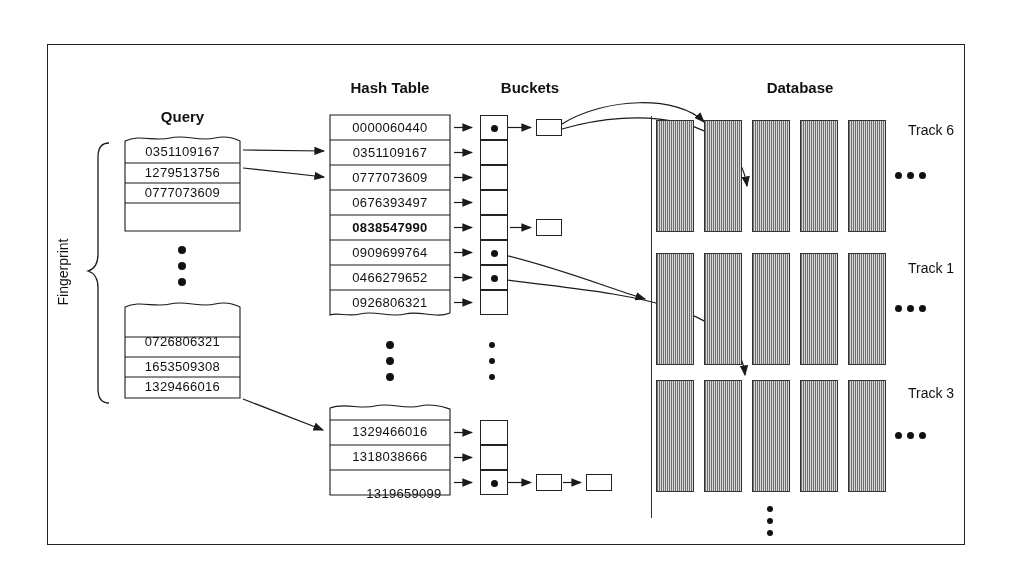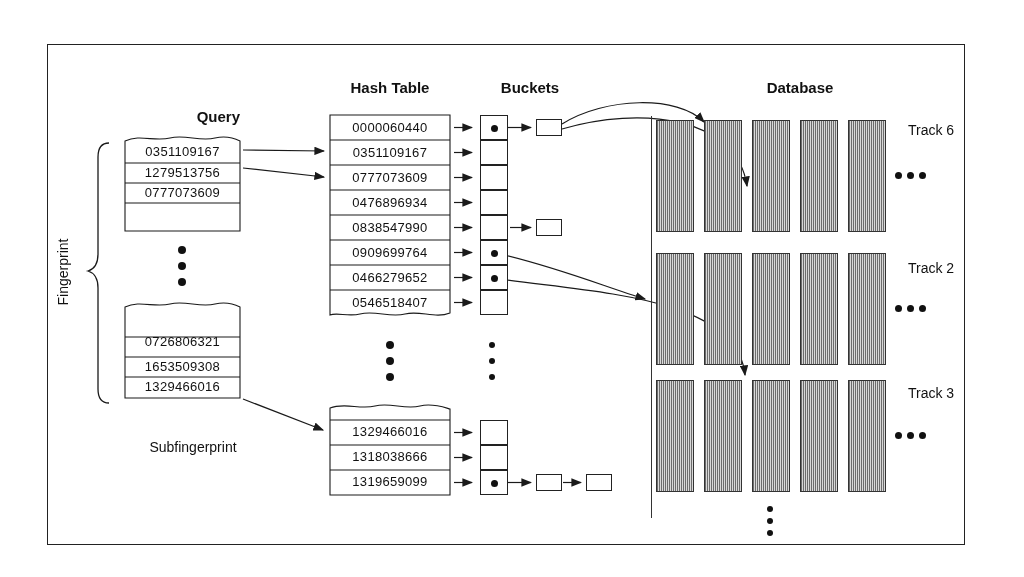--- a/index.html
+++ b/index.html
@@ -95,46 +95,45 @@
       <path d="M 563 482.5 L 581 482.5" marker-end="url(#ah)"></path>
 
       <path d="M 562 124 C 605 97 678 95 704 122" marker-end="url(#ah)"></path>
       <path d="M 562 129 C 640 106 737 116 747 186" marker-end="url(#ah)"></path>
       <path d="M 500 254 C 560 268 608 288 645 299" marker-end="url(#ah)"></path>
       <path d="M 500 279 C 598 293 737 297 745 375" marker-end="url(#ah)"></path>
     </g>
   </svg>
 
   <div class="side rot" style="left:63px; top:272px;">Fingerprint</div>
-  <div class="hdr" style="left:125px; top:108px; width:115px;text-align:right;">Query</div>
-  <div class="side" style="left:118px; top:439px; width:150px;">Subfingerprint</div>
+  <div class="hdr" style="left:125px; top:108px; width:115px;">Query</div>
   <div class="hdr" style="left:330px; top:79px; width:120px;">Hash Table</div>
   <div class="hdr" style="left:478px; top:79px; width:104px;">Buckets</div>
   <div class="hdr" style="left:738px; top:79px; width:124px;">Database</div>
 
   <div class="num qw" style="top:144px;">0351109167</div>
   <div class="num qw" style="top:165px;">1279513756</div>
   <div class="num qw" style="top:185px;">0777073609</div>
 
   <div class="num qw" style="top:334px;">0726806321</div>
   <div class="num qw" style="top:359px;">1653509308</div>
   <div class="num qw" style="top:379px;">1329466016</div>
 
   <div class="num hw" style="top:120px;">0000060440</div>
   <div class="num hw" style="top:145px;">0351109167</div>
   <div class="num hw" style="top:170px;">0777073609</div>
-  <div class="num hw" style="top:195px;">0476896934</div>
-  <div class="num hw" style="top:220px;">0838547990</div>
+  <div class="num hw" style="top:195px;">0676393497</div>
+  <div class="num hw" style="top:220px;font-weight:bold;">0838547990</div>
   <div class="num hw" style="top:245px;text-align:center;">0909699764</div>
   <div class="num hw" style="top:270px;">0466279652</div>
-  <div class="num hw" style="top:295px;">0546518407</div>
+  <div class="num hw" style="top:295px;">0926806321</div>
 
   <div class="num hw" style="top:424px;">1329466016</div>
   <div class="num hw" style="top:449px;">1318038666</div>
-  <div class="num hw" style="top:474px;">1319659099</div>
+  <div class="num hw" style="top:486px;margin-left:14px;">1319659099</div>
 
   <div class="cell" style="top:115px;">
       <span class="celldot"></span>
     </div>
   <div class="cell" style="top:140px;"></div>
   <div class="cell" style="top:165px;"></div>
   <div class="cell" style="top:190px;"></div>
   <div class="cell" style="top:215px;"></div>
   <div class="cell" style="top:240px;">
       <span class="celldot"></span>
@@ -184,21 +183,21 @@
   <div class="track-lbl" style="top:122px;">Track 6</div>
 
   <div class="bar" style="left:656px; top:253px;"></div>
   <div class="bar" style="left:704px; top:253px;"></div>
   <div class="bar" style="left:752px; top:253px;"></div>
   <div class="bar" style="left:800px; top:253px;"></div>
   <div class="bar" style="left:848px; top:253px;"></div>
   <span class="hdot" style="left:895px; top:305px;"></span>
   <span class="hdot" style="left:907px; top:305px;"></span>
   <span class="hdot" style="left:919px; top:305px;"></span>
-  <div class="track-lbl" style="top:260px;">Track 2</div>
+  <div class="track-lbl" style="top:260px;">Track 1</div>
 
   <div class="bar" style="left:656px; top:380px;"></div>
   <div class="bar" style="left:704px; top:380px;"></div>
   <div class="bar" style="left:752px; top:380px;"></div>
   <div class="bar" style="left:800px; top:380px;"></div>
   <div class="bar" style="left:848px; top:380px;"></div>
   <span class="hdot" style="left:895px; top:432px;"></span>
   <span class="hdot" style="left:907px; top:432px;"></span>
   <span class="hdot" style="left:919px; top:432px;"></span>
   <div class="track-lbl" style="top:385px;text-align:center;">Track 3</div>

